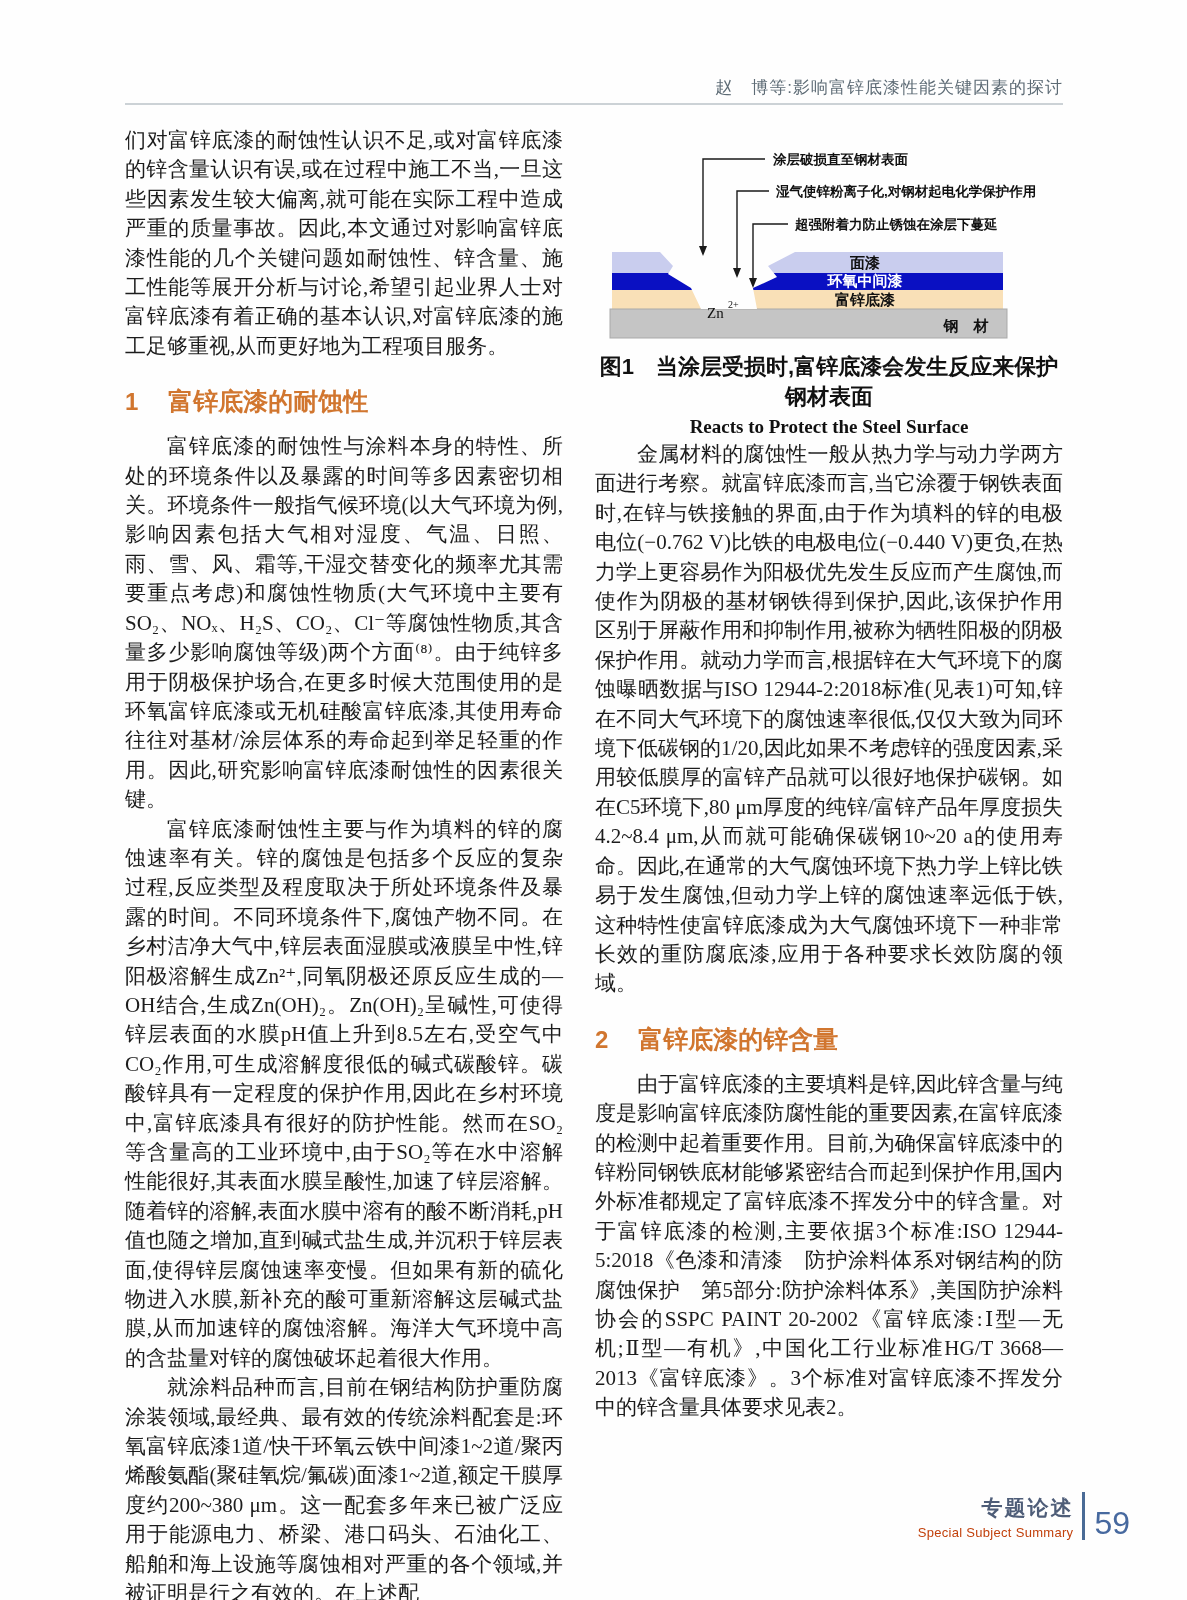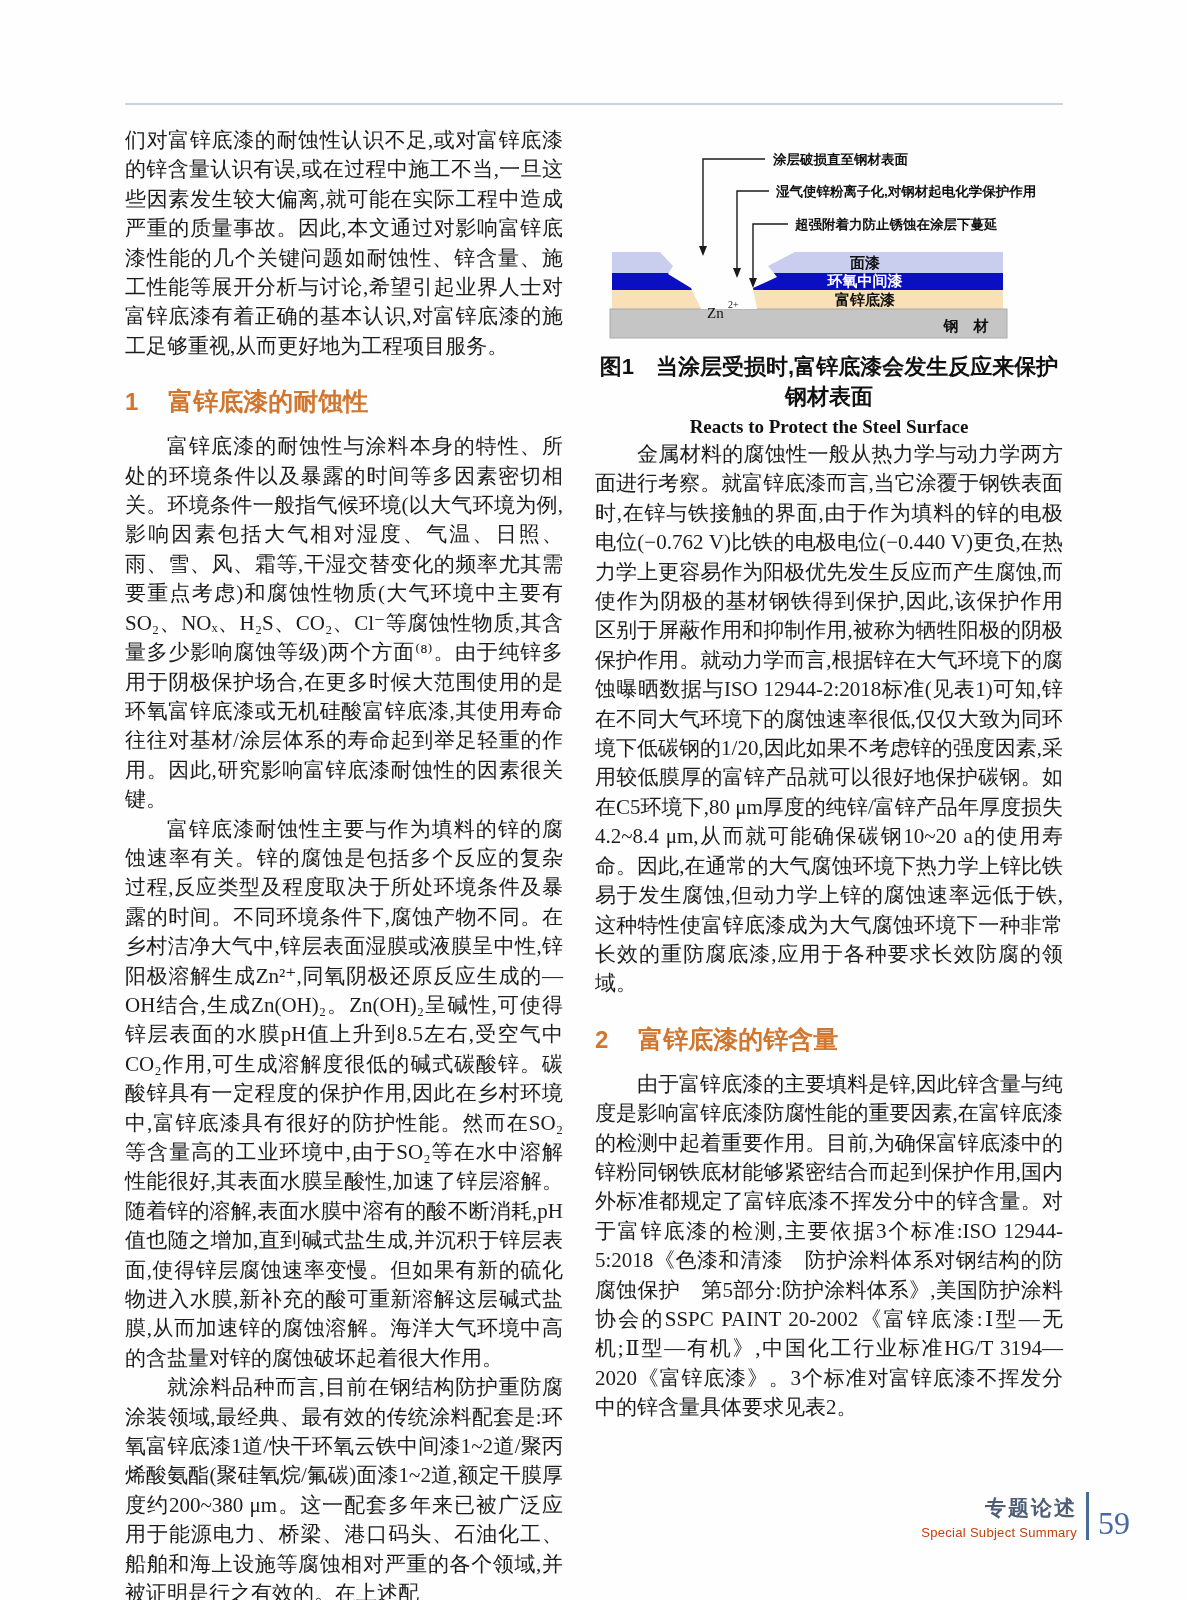--- a/index.html
+++ b/index.html
@@ -70,29 +70,30 @@
   .footer-zh {
     font-family:"Liberation Sans","DejaVu Sans",sans-serif;
     font-weight:bold; font-size:21px; color:#4e5d78; letter-spacing:2px;
   }
   .footer-en {
     font-family:"Liberation Sans","DejaVu Sans",sans-serif;
     font-size:13px; color:#c2410c; margin-top:3px; letter-spacing:0.3px;
   }
   .footer-bar { width:3px; height:48px; background:#4a6b96; margin-right:9px; }
   .footer-page {
-    font-family:Liberation Serif, serif;
+    font-family:Liberation Sans, sans-serif;
     font-size:32px; color:#47699f; line-height:34px;
   }
 </style>
 </head>
 <body>
 
 <div class="page">
 
+  <div class="running-head">赵　博等:影响富锌底漆性能关键因素的探讨</div>
   <div class="head-rule"></div>
 
   <div class="col col-left">
     <p class="body">们对富锌底漆的耐蚀性认识不足,或对富锌底漆的锌含量认识有误,或在过程中施工不当,一旦这些因素发生较大偏离,就可能在实际工程中造成严重的质量事故。因此,本文通过对影响富锌底漆性能的几个关键问题如耐蚀性、锌含量、施工性能等展开分析与讨论,希望引起业界人士对富锌底漆有着正确的基本认识,对富锌底漆的施工足够重视,从而更好地为工程项目服务。</p>
 
     <div class="section-heading">
       <span class="sec-num">1</span>
       <span>富锌底漆的耐蚀性</span>
     </div>
 
@@ -139,21 +140,21 @@
       <div class="caption-en">Reacts to Protect the Steel Surface</div>
     </div>
 
     <p class="body indent after-fig">金属材料的腐蚀性一般从热力学与动力学两方面进行考察。就富锌底漆而言,当它涂覆于钢铁表面时,在锌与铁接触的界面,由于作为填料的锌的电极电位(−0.762 V)比铁的电极电位(−0.440 V)更负,在热力学上更容易作为阳极优先发生反应而产生腐蚀,而使作为阴极的基材钢铁得到保护,因此,该保护作用区别于屏蔽作用和抑制作用,被称为牺牲阳极的阴极保护作用。就动力学而言,根据锌在大气环境下的腐蚀曝晒数据与ISO 12944-2:2018标准(见表1)可知,锌在不同大气环境下的腐蚀速率很低,仅仅大致为同环境下低碳钢的1/20,因此如果不考虑锌的强度因素,采用较低膜厚的富锌产品就可以很好地保护碳钢。如在C5环境下,80 μm厚度的纯锌/富锌产品年厚度损失4.2~8.4 μm,从而就可能确保碳钢10~20 a的使用寿命。因此,在通常的大气腐蚀环境下热力学上锌比铁易于发生腐蚀,但动力学上锌的腐蚀速率远低于铁,这种特性使富锌底漆成为大气腐蚀环境下一种非常长效的重防腐底漆,应用于各种要求长效防腐的领域。</p>
 
     <div class="section-heading">
       <span class="sec-num">2</span>
       <span>富锌底漆的锌含量</span>
     </div>
 
-    <p class="body indent">由于富锌底漆的主要填料是锌,因此锌含量与纯度是影响富锌底漆防腐性能的重要因素,在富锌底漆的检测中起着重要作用。目前,为确保富锌底漆中的锌粉同钢铁底材能够紧密结合而起到保护作用,国内外标准都规定了富锌底漆不挥发分中的锌含量。对于富锌底漆的检测,主要依据3个标准:ISO 12944-5:2018《色漆和清漆　防护涂料体系对钢结构的防腐蚀保护　第5部分:防护涂料体系》,美国防护涂料协会的SSPC PAINT 20-2002《富锌底漆:Ⅰ型—无机;Ⅱ型—有机》,中国化工行业标准HG/T 3194—2020《富锌底漆》。3个标准对富锌底漆不挥发分中的锌含量具体要求见表2。</p>
+    <p class="body indent">由于富锌底漆的主要填料是锌,因此锌含量与纯度是影响富锌底漆防腐性能的重要因素,在富锌底漆的检测中起着重要作用。目前,为确保富锌底漆中的锌粉同钢铁底材能够紧密结合而起到保护作用,国内外标准都规定了富锌底漆不挥发分中的锌含量。对于富锌底漆的检测,主要依据3个标准:ISO 12944-5:2018《色漆和清漆　防护涂料体系对钢结构的防腐蚀保护　第5部分:防护涂料体系》,美国防护涂料协会的SSPC PAINT 20-2002《富锌底漆:Ⅰ型—无机;Ⅱ型—有机》,中国化工行业标准HG/T 3668—2013《富锌底漆》。3个标准对富锌底漆不挥发分中的锌含量具体要求见表2。</p>
   </div>
 
   <div class="footer">
     <div class="footer-labels">
       <div class="footer-zh">专题论述</div>
       <div class="footer-en">Special Subject Summary</div>
     </div>
     <div class="footer-bar"></div>
     <div class="footer-page">59</div>
   </div>

